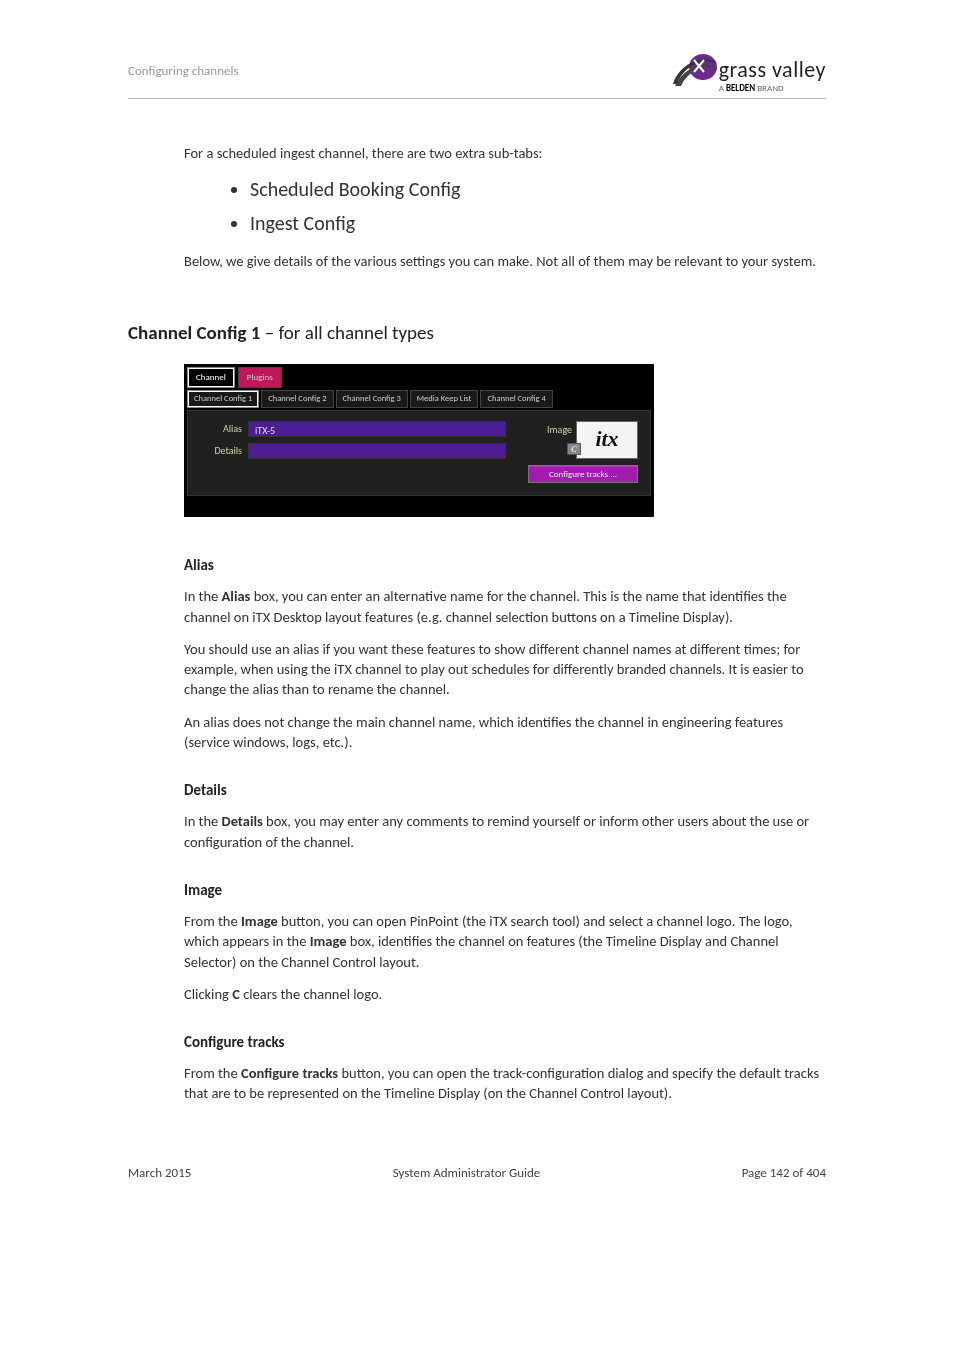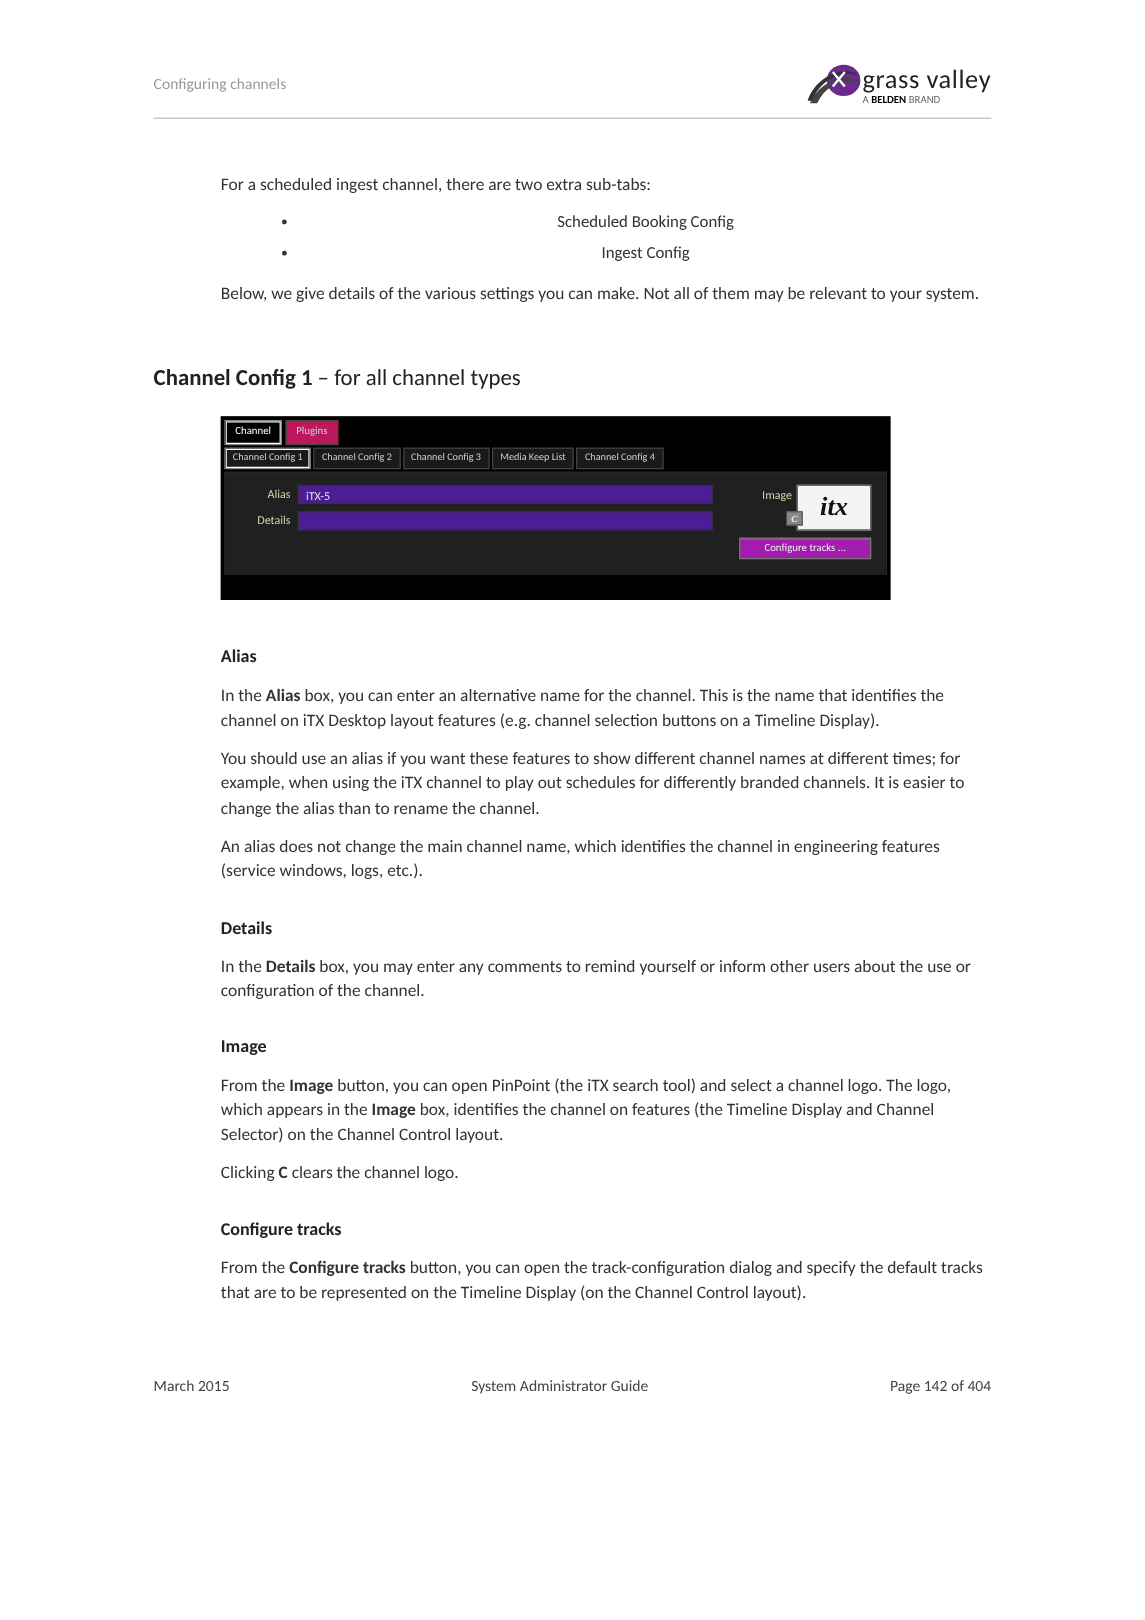--- a/index.html
+++ b/index.html
@@ -20,21 +20,21 @@
     padding-bottom: 6px;
     margin-bottom: 44px;
   }
   .header-left {
     color: #999;
     font-size: 13px;
     padding-top: 12px;
   }
   .logo-wrap {
     display: flex;
-    align-items: center;
+    align-items: flex-end;
     gap: 0;
   }
   .logo-swoosh {
     width: 48px;
     height: 42px;
   }
   .logo-text {
     display: flex;
     flex-direction: column;
     line-height: 1;
@@ -46,33 +46,33 @@
     font-weight: 400;
   }
   .logo-tag {
     font-size: 9px;
     color: #666;
     margin-top: 2px;
   }
   .logo-tag b { color: #000; }
   .intro { margin-left: 56px; margin-bottom: 12px; }
   .bullets { margin-left: 122px; margin-bottom: 14px; }
-  .bullets li { list-style: disc; margin-bottom: 6px; font-size: 14px; text-align: center; }
+  .bullets li { list-style: disc; margin-bottom: 6px; font-size: 20px; }
   .para { margin-left: 56px; margin-bottom: 14px; }
   h2.section-title {
     font-size: 19px;
     font-weight: 700;
     margin-top: 48px;
     margin-bottom: 18px;
     color: #222;
   }
   h2.section-title .light { font-weight: 400; }
   .ui-shot {
     margin-left: 56px;
-    width: 558px;
+    width: 470px;
     background: #000;
     border: 2px solid #000;
     padding: 1px;
     margin-bottom: 38px;
   }
   .tabrow { display: flex; gap: 3px; margin-bottom: 2px; }
   .tab {
     background: #be185d;
     color: #cfcfcf;
     font-size: 9px;

